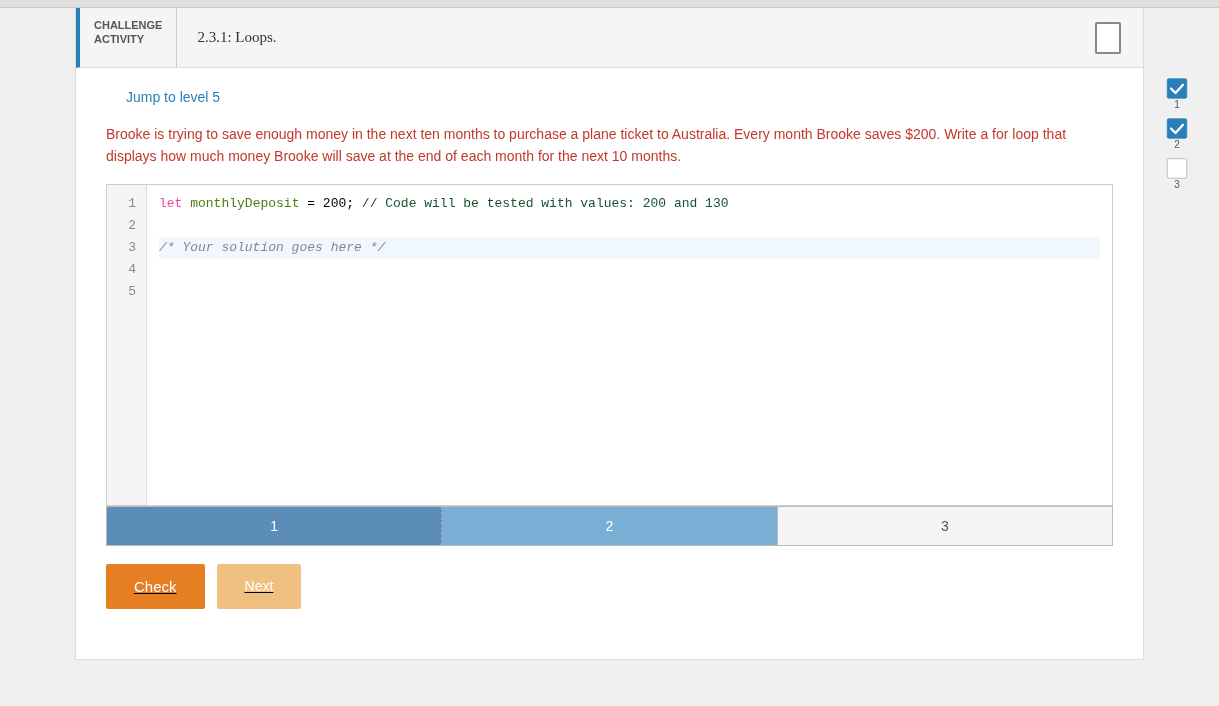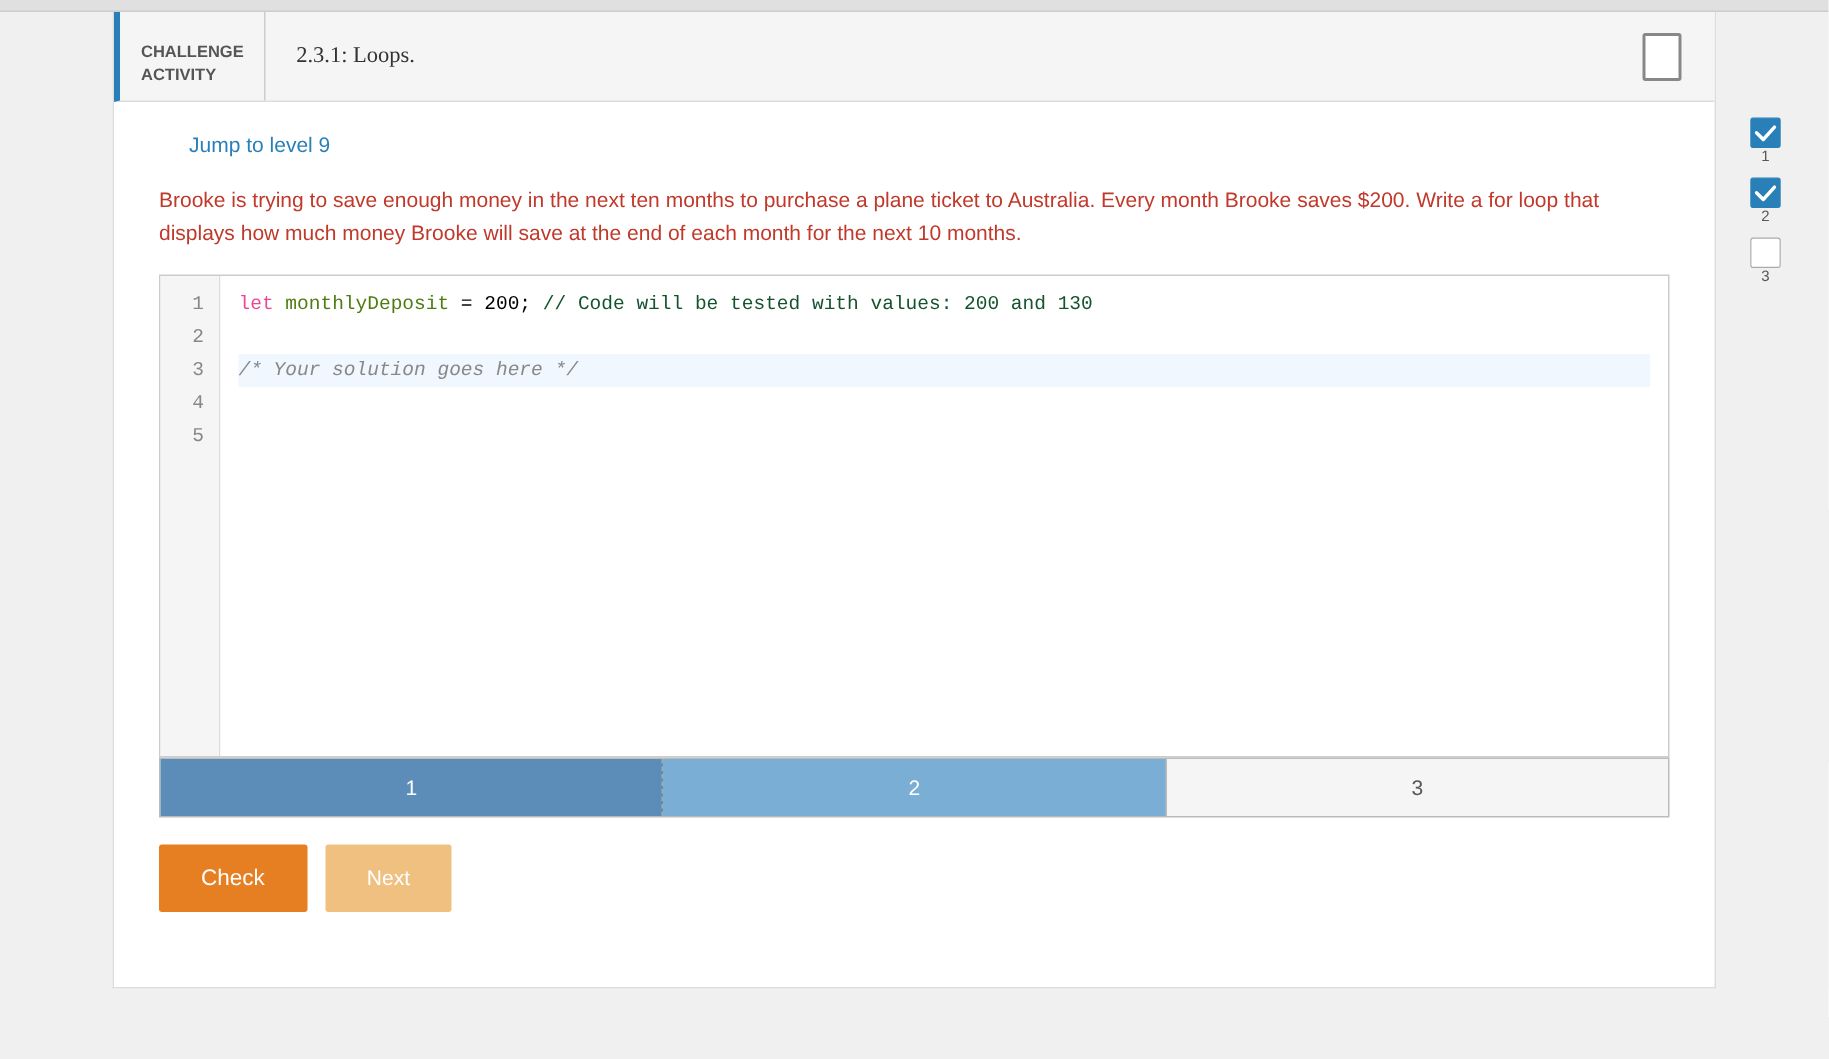--- a/index.html
+++ b/index.html
@@ -44,21 +44,21 @@
       background: transparent;
       padding: 10px 14px;
       font-size: 11px;
       font-weight: bold;
       color: #555;
       text-transform: uppercase;
       line-height: 1.3;
       border-right: 1px solid #ccc;
       height: 100%;
       display: flex;
-      align-items: flex-end;
+      align-items: flex-start;
     }
     .challenge-title {
       padding: 10px 20px;
       font-size: 15px;
       color: #333;
       flex: 1;
       font-family: Liberation Serif, serif;
     }
     .bookmark-icon {
       width: 40px;
@@ -180,20 +180,21 @@
       background: #f5f5f5;
       color: #555;
       border: none;
     }
     
     .buttons-row {
       display: flex;
       gap: 12px;
       margin-top: 18px;
       padding: 0;
+      text-decoration: underline;
     }
     .btn-check {
       background: #e67e22;
       color: #fff;
       border: none;
       padding: 14px 28px;
       font-size: 15px;
       cursor: pointer;
       border-radius: 2px;
     }
@@ -260,21 +261,21 @@
 
         <div class="level-badge">
           <svg width="28" height="28" viewBox="0 0 28 28" fill="none" xmlns="http://www.w3.org/2000/svg">
             <rect x="1" y="1" width="26" height="26" rx="2" fill="white" stroke="#aaa"></rect>
           </svg>
           <span class="level-badge-num">3</span>
         </div>
       </div>
 
       
-      <a class="jump-link">Jump to level 9</a>
+      <a class="jump-link">Jump to level 5</a>
 
       
       <p class="problem-text">
         Brooke is trying to save enough money in the next ten months to purchase a plane ticket to Australia. Every month Brooke saves $200. Write a for loop that displays how much money Brooke will save at the end of each month for the next 10 months.
       </p>
 
       
       <div class="code-editor">
         <div class="code-lines">
           <div class="line-numbers">

